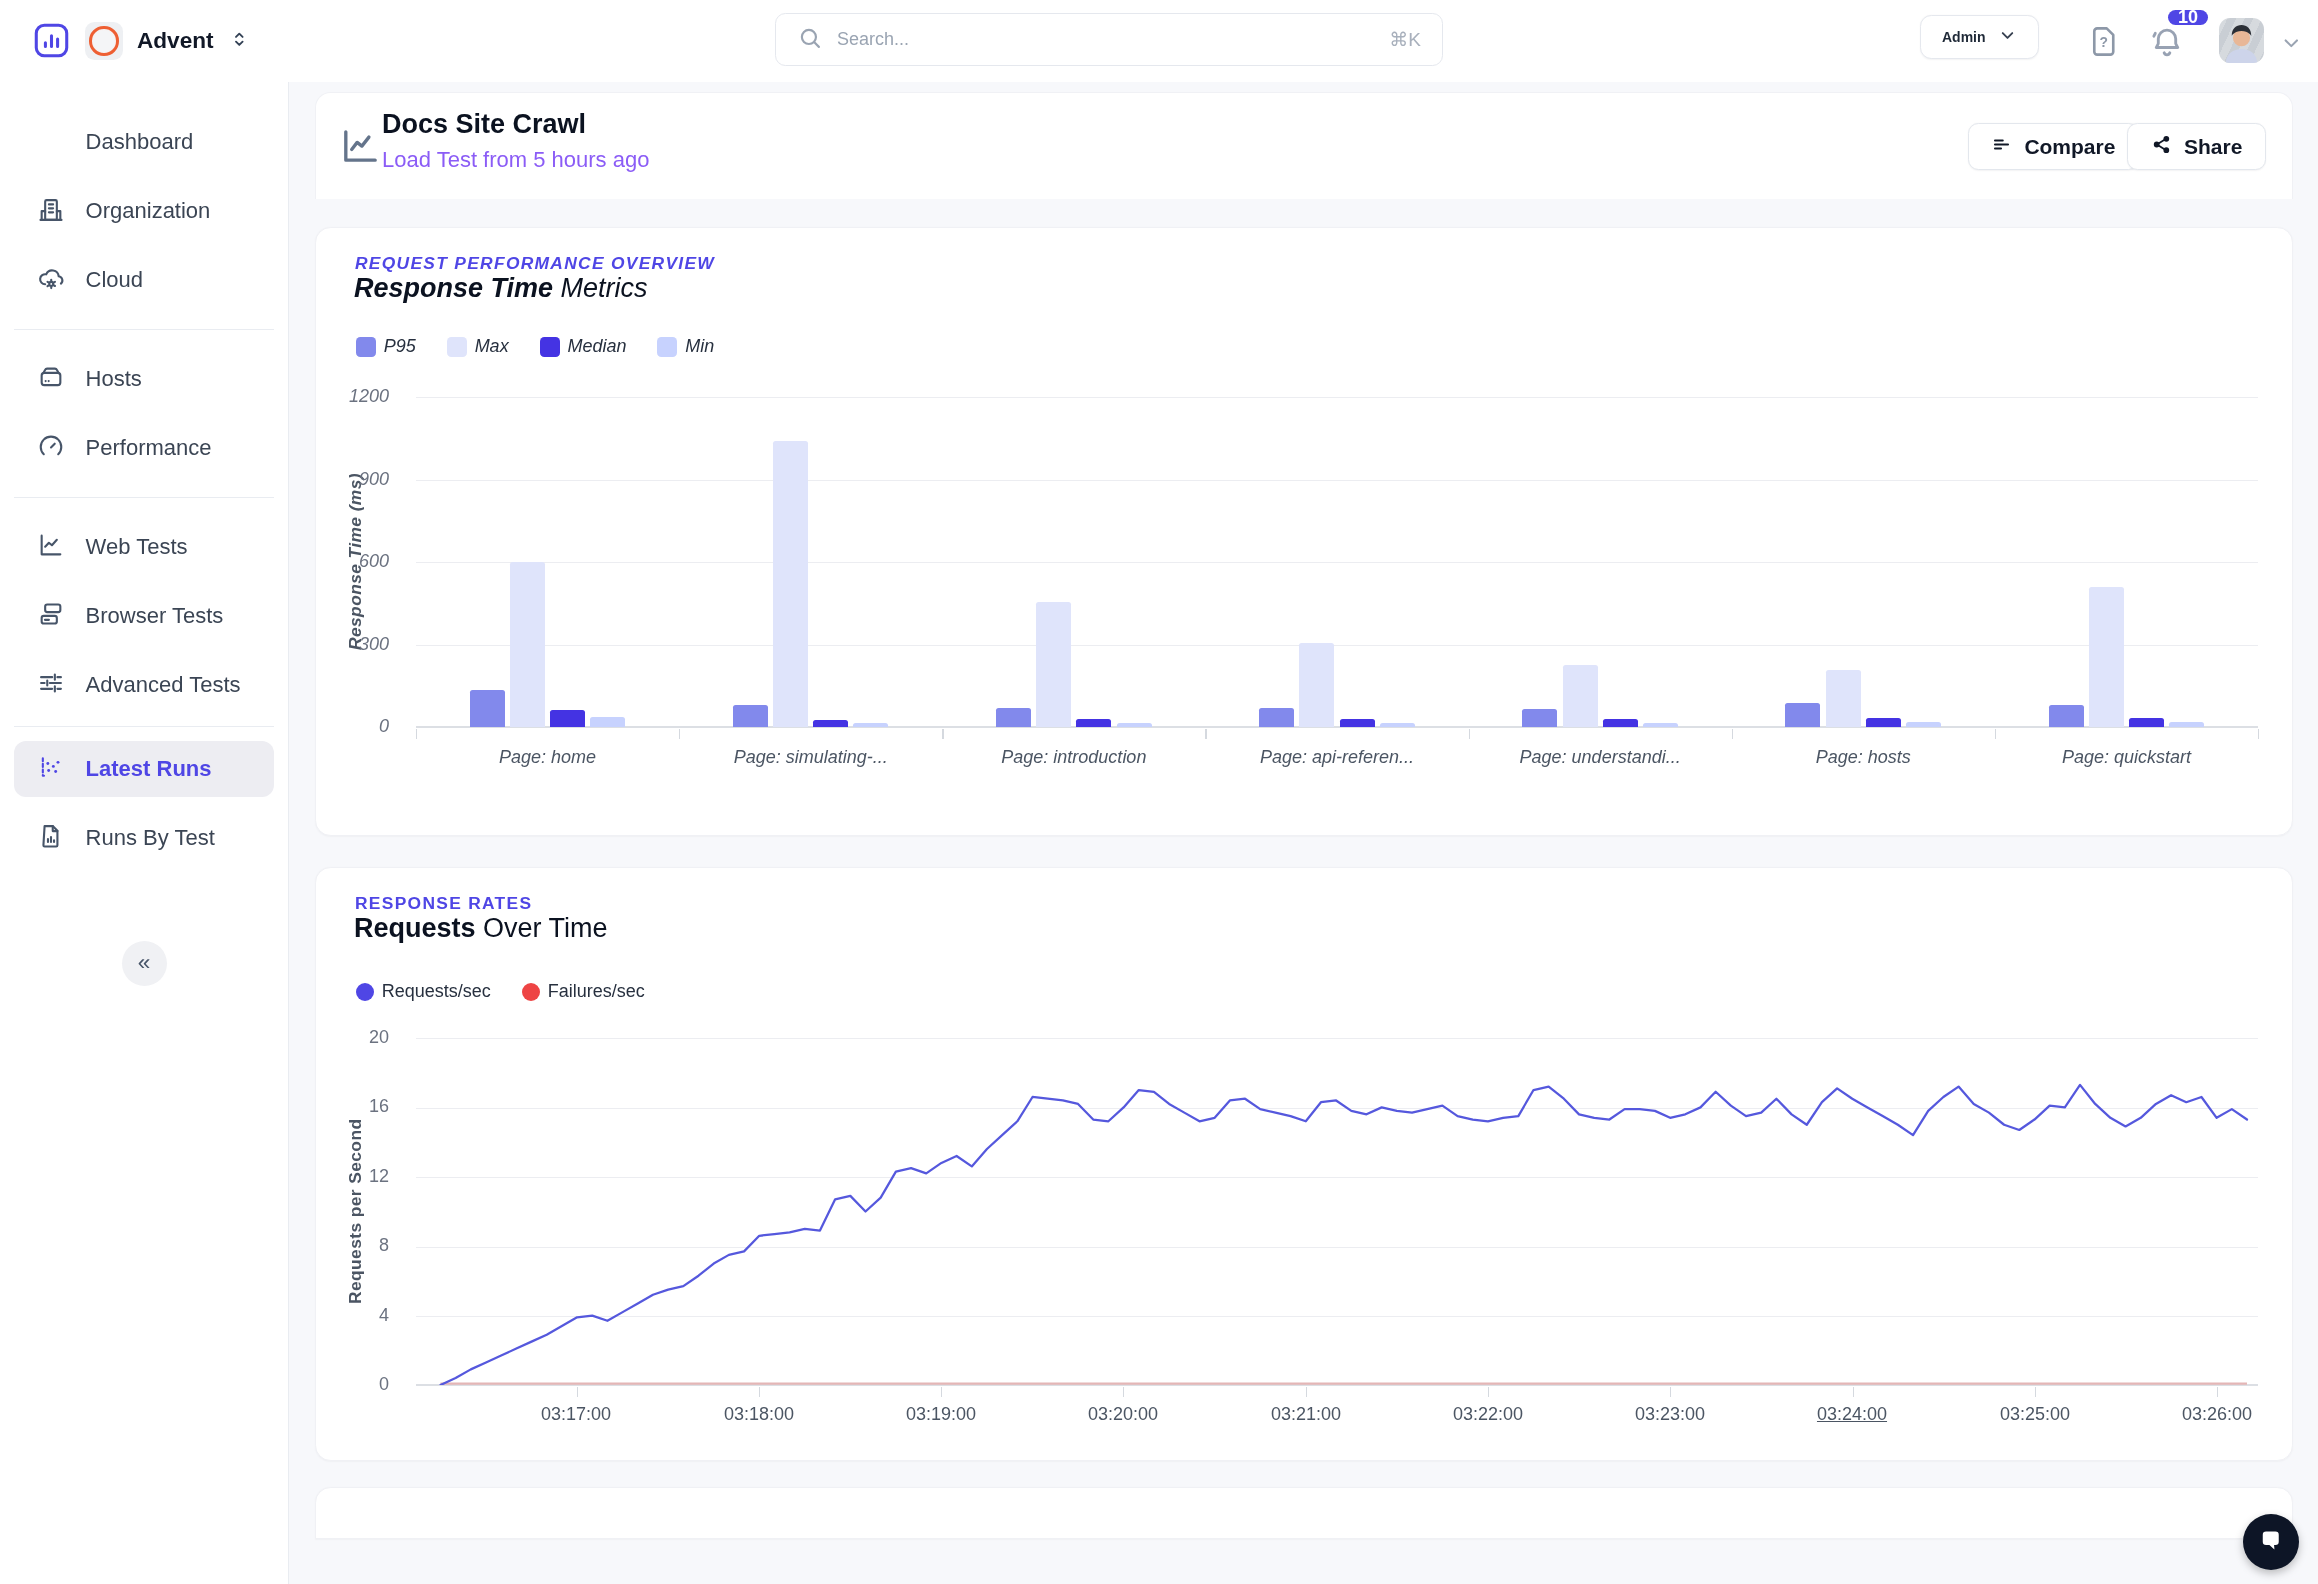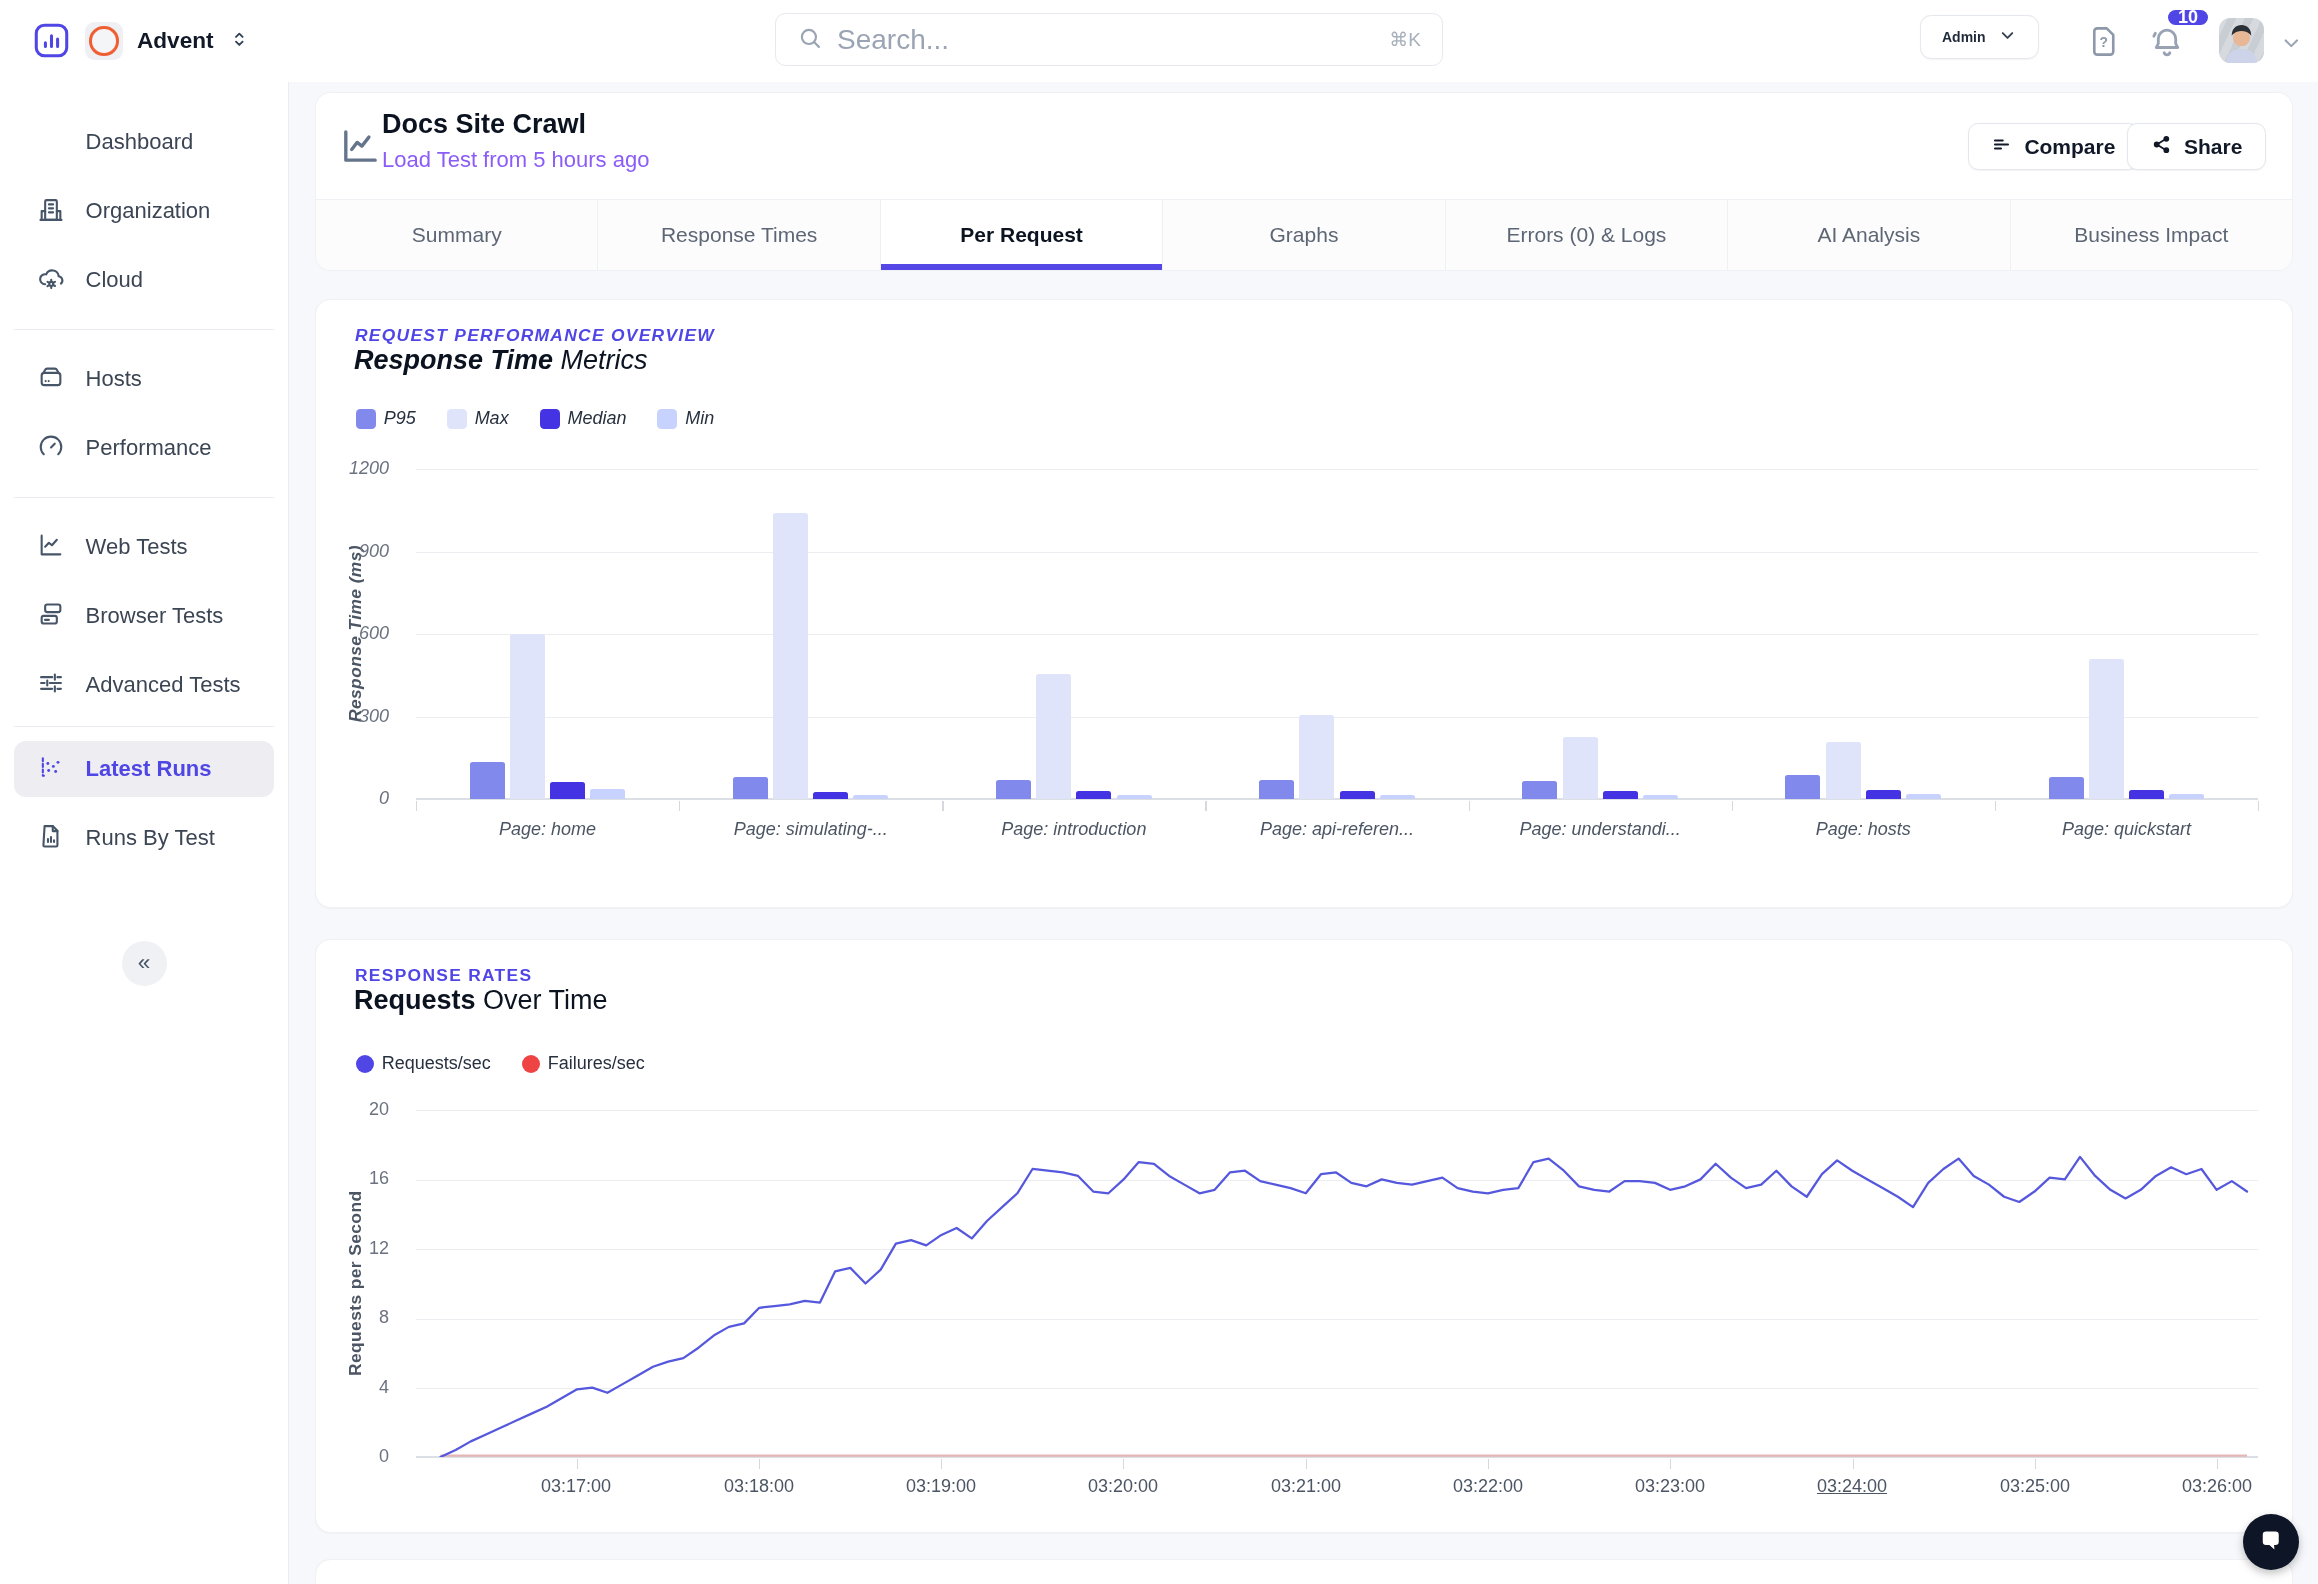--- a/index.html
+++ b/index.html
@@ -8,21 +8,21 @@
 
   
   .topbar { position:absolute; left:0; top:0; width:2319px; height:82px; background:#fff; z-index:20; }
   .logo-box { position:absolute; left:29.5px; top:19px; width:43px; height:43px; cursor:pointer; }
   .org-wrap { position:absolute; left:85px; top:22px; display:flex; align-items:center; gap:14px; cursor:pointer; }
   .org-avatar { width:38px; height:38px; border-radius:9.5px; background:#eef0f3; display:flex; align-items:center; justify-content:center; }
   .org-avatar .ring { width:29.5px; height:29.5px; border-radius:50%; border:3px solid #ee5f33; background:radial-gradient(circle at 50% 50%, #f4f5f7 60%, #fbe3d8 100%); }
   .org-name { font-size:22.6px; font-weight:700; color:#111827; }
   .search { position:absolute; left:775px; top:13px; width:668px; height:53px; background:#fff;
     border:1.3px solid #e5e8ee; border-radius:10.4px; display:flex; align-items:center; padding:0 21px; gap:14px; }
-  .search input { flex:1; border:none; outline:none; font-size:28px; color:#737373; background:transparent; font-family:inherit; }
+  .search input { flex:1; border:none; outline:none; font-size:18px; color:#737373; background:transparent; font-family:inherit; }
   .search input::placeholder { color:#9aa4b2; }
   .search .kbd { font-size:19px; color:#a8b0bc; }
   .admin-btn { position:absolute; left:1920px; top:14.8px; height:44px; padding:0 21px; background:#fff;
     border:1.3px solid #e5e8ee; border-radius:11.3px; display:flex; align-items:center; gap:12px;
     font-size:14px; font-weight:700; color:#1f2937; box-shadow:0 0.9px 1.7px rgba(16,24,40,.05); cursor:pointer; }
   .icon-btn { position:absolute; cursor:pointer; }
   .badge { position:absolute; left:2168px; top:10.4px; min-width:40px; height:15px; padding:0 8.7px; background:#4f46e5;
     border-radius:15.6px; color:#fff; font-size:18px; font-weight:700; display:flex; align-items:center; justify-content:center; z-index:2; }
   .user-avatar { position:absolute; left:2219px; top:18px; width:45px; height:45px; border-radius:11.3px; overflow:hidden; cursor:pointer;
     background:repeating-linear-gradient(115deg,#d6dade 0 7.8px,#c9ced4 7.8px 15.6px); }
@@ -308,29 +308,20 @@
           <circle cx="17.5" cy="5.5" r="2.3" fill="#111827"></circle>
             <circle cx="6.5" cy="12" r="2.3" fill="#111827"></circle>
             <circle cx="17.5" cy="18.5" r="2.3" fill="#111827"></circle>
           <path d="M8.6 10.9l6.8-4.2M8.6 13.1l6.8 4.2"></path>
         </svg>
       </span>
       <span>Share</span>
     </div>
   </div>
 
-  <div class="tabstrip">
-    <div class="tab">Summary</div>
-    <div class="tab">Response Times</div>
-    <div class="tab active">Per Request</div>
-    <div class="tab">Graphs</div>
-    <div class="tab">Errors (0) &amp; Logs</div>
-    <div class="tab">AI Analysis</div>
-    <div class="tab">Business Impact</div>
-  </div>
 
   <div class="card card1">
     <div class="eyebrow">REQUEST PERFORMANCE OVERVIEW</div>
     <div class="ctitle">
       <b>Response Time</b><span> Metrics</span>
     </div>
     <div class="legend" style="top:108px;">
       <span class="lg-item">
           <span class="sw" style="background: rgb(130, 137, 236);"></span>
           <span>P95</span>

